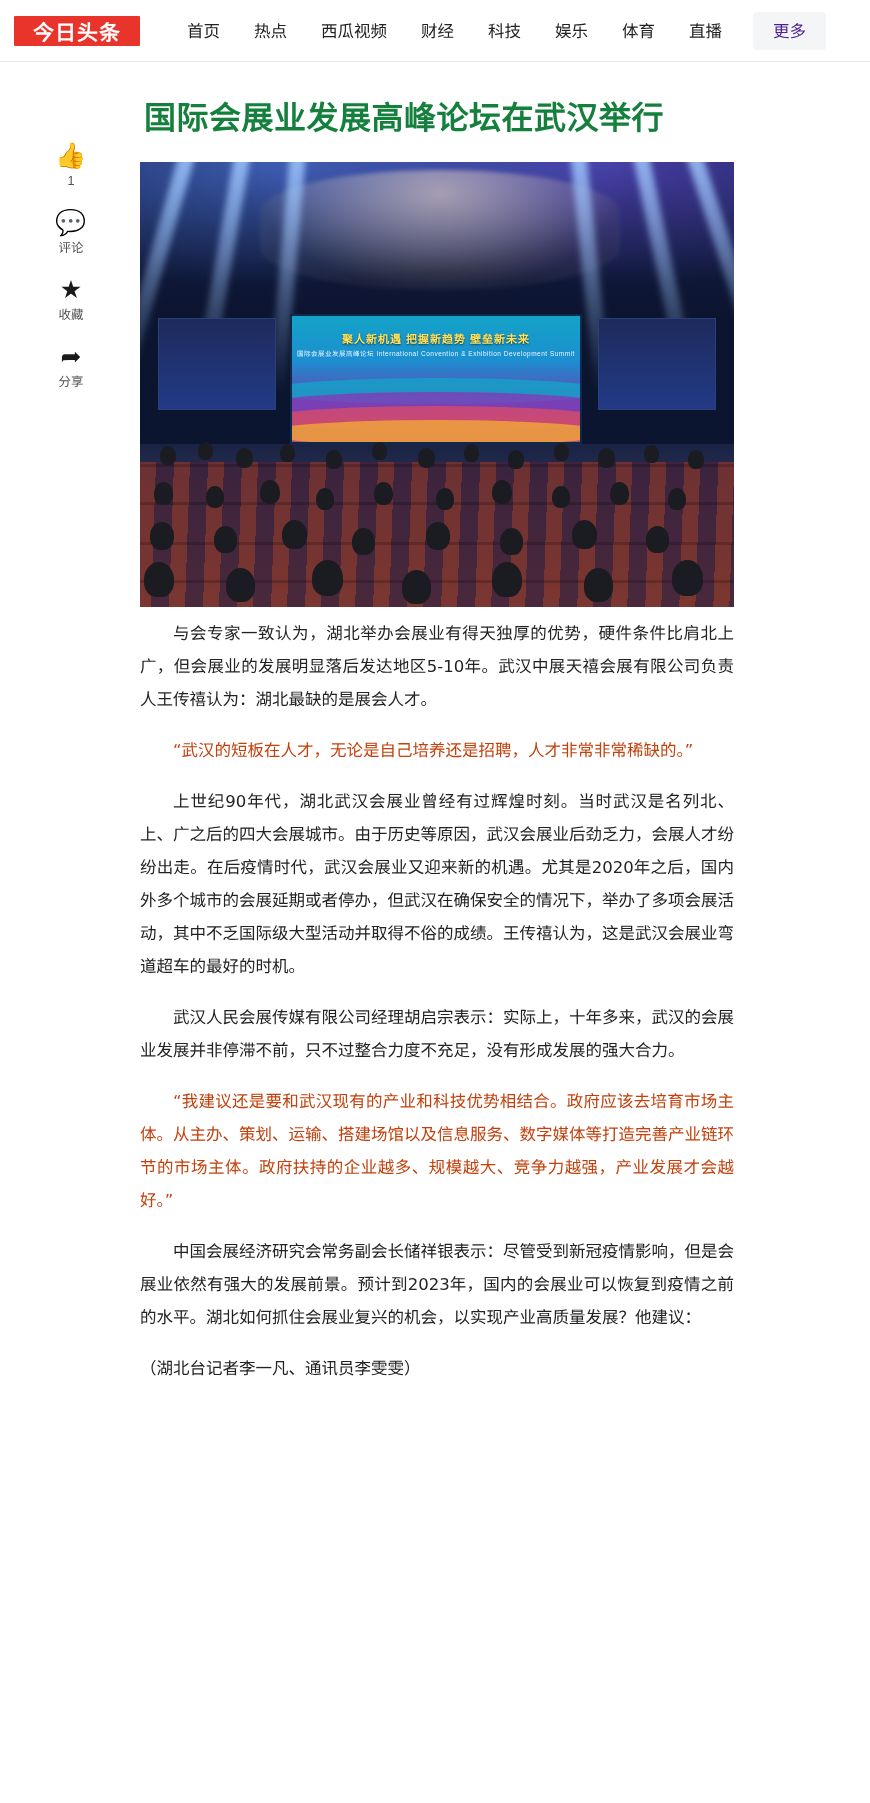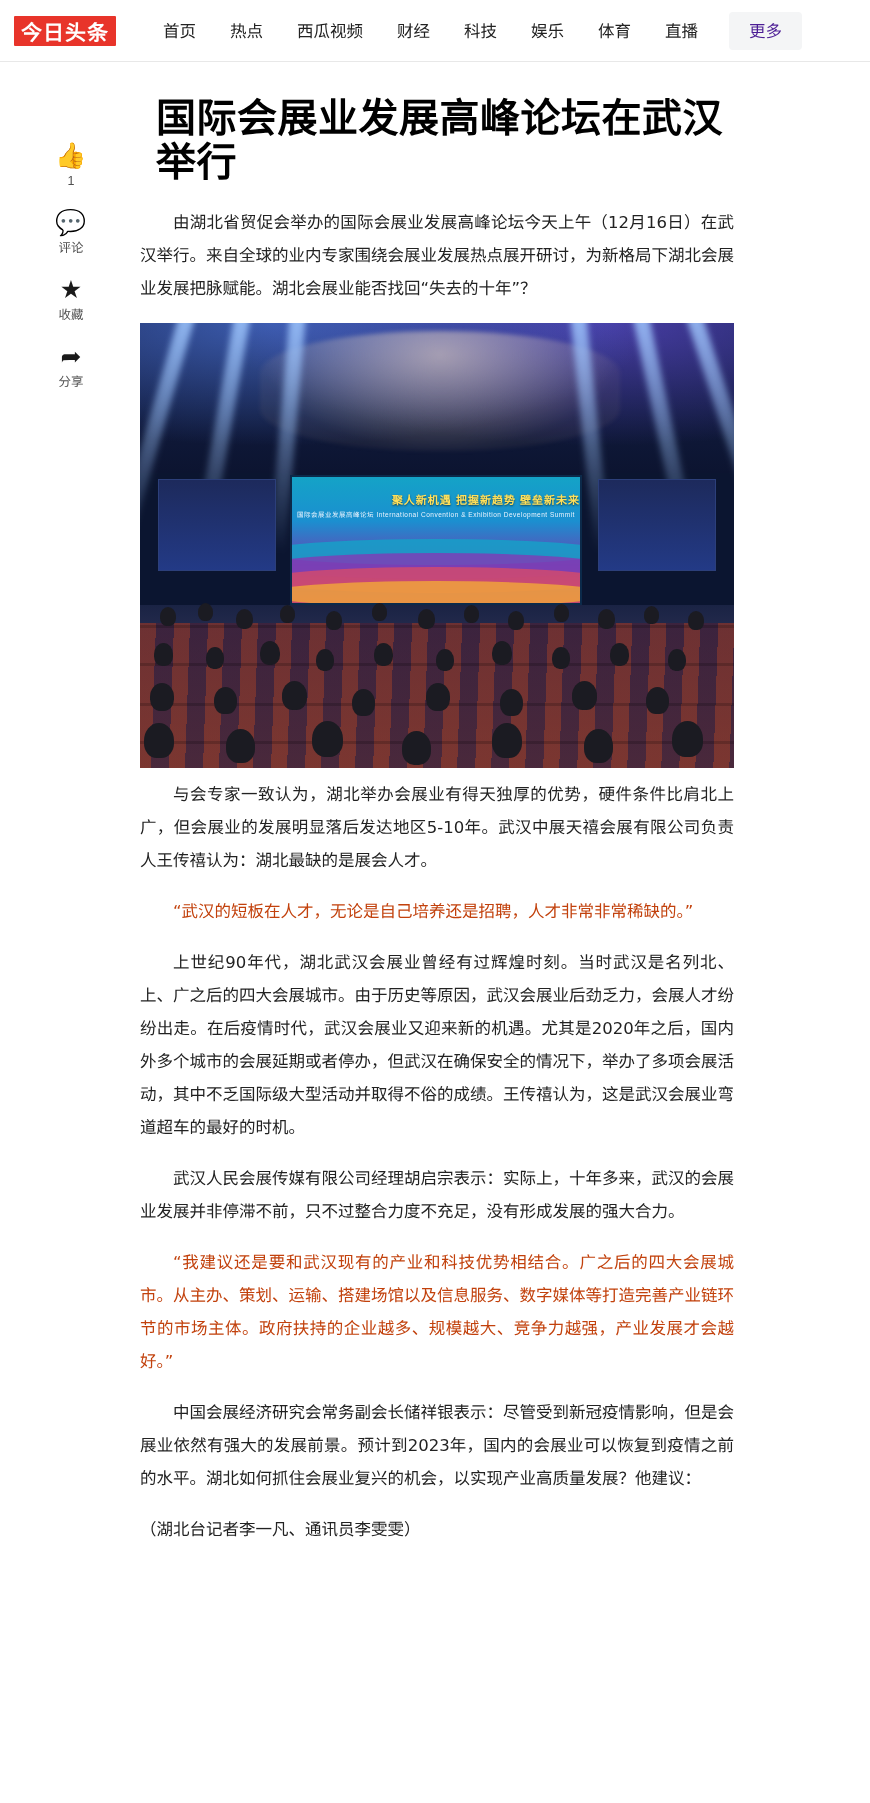--- a/index.html
+++ b/index.html
@@ -19,21 +19,21 @@
   
   .header {
     height: 62px;
     border-bottom: 1px solid #e8e8e8;
     display: flex;
     align-items: center;
     padding: 0 0 0 14px;
     background: #fff;
   }
   .logo {
-    width: 102px;
+    width: 126px;
     height: 30px;
     background: #e8342a;
     color: #fff;
     font-size: 21px;
     font-weight: bold;
     letter-spacing: 1px;
     display: flex;
     align-items: center;
     justify-content: center;
     border-radius: 1px;
@@ -92,26 +92,26 @@
   }
 
   
   .article {
     position: absolute;
     left: 140px;
     top: 80px;
     width: 594px;
   }
   .title {
-    font-size: 40px;
+    font-size: 32px;
     font-weight: bold;
-    color: #000000;
+    color: #15803d;
     line-height: 44px;
     letter-spacing: 0.5px;
-    margin: 16px 0 22px 16px;
+    margin: 16px 0 22px 4px;
     font-family: "DejaVu Sans", "Liberation Sans", sans-serif;
   }
   .meta {
     display: flex;
     align-items: center;
     gap: 10px;
     font-size: 12.5px;
     color: #8a8a8a;
     margin-bottom: 26px;
   }
@@ -181,21 +181,21 @@
     position:absolute; left:150px; top:152px; width:292px; height:130px;
     background: linear-gradient(180deg,#14a3c7 0%, #1b8fd0 35%, #6d3fb0 70%, #c4486f 100%);
     border: 2px solid #0c2a4a;
     overflow:hidden;
   }
   .ph-screen .wave {
     position:absolute; left:-10%; width:120%; height:26px; border-radius:50%;
     opacity:.85;
   }
   .ph-screen .headline {
-    position:absolute; left:0; right:0; top:14px; text-align:right;
+    position:absolute; left:0; right:0; top:14px; text-align:center;
     color:#ffe05a; font-size:11px; font-weight:bold; letter-spacing:1px;
     text-shadow: 0 1px 2px rgba(0,0,0,.6);
   }
   .ph-screen .subline {
     position:absolute; left:0; right:0; top:32px; text-align:center;
     color:#eaf4ff; font-size:6.5px; letter-spacing:.5px;
   }
   .ph-sidepanel {
     position:absolute; top:156px; width:118px; height:92px;
     background: linear-gradient(180deg,#1d2a5c,#233a86);
@@ -267,21 +267,20 @@
       <span class="rail-icon">➦</span>
       <span class="rail-label">分享</span>
     </div>
   </div>
 
   <div class="article">
 
     <h1 class="title">国际会展业发展高峰论坛在武汉举行</h1>
 
 
-    <p class="body">由湖北省贸促会举办的国际会展业发展高峰论坛今天上午（12月16日）在武汉举行。来自全球的业内专家围绕会展业发展热点展开研讨，为新格局下湖北会展业发展把脉赋能。湖北会展业能否找回“失去的十年”？</p>
 
     <div class="figure">
       <div class="photo">
         <div class="ph-ceiling"></div>
         <div class="drape"></div>
 
         <div class="beam" style="left:40px;  transform:rotate(16deg);"></div>
         <div class="beam" style="left:95px;  transform:rotate(10deg);"></div>
         <div class="beam" style="left:150px; transform:rotate(5deg);"></div>
         <div class="beam" style="left:430px; transform:rotate(-6deg);"></div>
@@ -351,19 +350,19 @@
           <div class="head" style="left:444px; top:138px; width:29px; height:34px;"></div>
           <div class="head" style="left:532px; top:130px; width:31px; height:36px;"></div>
         </div>
       </div>
     </div>
 
     <p class="body">与会专家一致认为，湖北举办会展业有得天独厚的优势，硬件条件比肩北上广，但会展业的发展明显落后发达地区5-10年。武汉中展天禧会展有限公司负责人王传禧认为：湖北最缺的是展会人才。</p>
     <p class="body bold">“武汉的短板在人才，无论是自己培养还是招聘，人才非常非常稀缺的。”</p>
     <p class="body">上世纪90年代，湖北武汉会展业曾经有过辉煌时刻。当时武汉是名列北、上、广之后的四大会展城市。由于历史等原因，武汉会展业后劲乏力，会展人才纷纷出走。在后疫情时代，武汉会展业又迎来新的机遇。尤其是2020年之后，国内外多个城市的会展延期或者停办，但武汉在确保安全的情况下，举办了多项会展活动，其中不乏国际级大型活动并取得不俗的成绩。王传禧认为，这是武汉会展业弯道超车的最好的时机。</p>
     <p class="body">武汉人民会展传媒有限公司经理胡启宗表示：实际上，十年多来，武汉的会展业发展并非停滞不前，只不过整合力度不充足，没有形成发展的强大合力。</p>
-    <p class="body bold">“我建议还是要和武汉现有的产业和科技优势相结合。广之后的四大会展城市。从主办、策划、运输、搭建场馆以及信息服务、数字媒体等打造完善产业链环节的市场主体。政府扶持的企业越多、规模越大、竞争力越强，产业发展才会越好。”</p>
+    <p class="body bold">“我建议还是要和武汉现有的产业和科技优势相结合。政府应该去培育市场主体。从主办、策划、运输、搭建场馆以及信息服务、数字媒体等打造完善产业链环节的市场主体。政府扶持的企业越多、规模越大、竞争力越强，产业发展才会越好。”</p>
     <p class="body">中国会展经济研究会常务副会长储祥银表示：尽管受到新冠疫情影响，但是会展业依然有强大的发展前景。预计到2023年，国内的会展业可以恢复到疫情之前的水平。湖北如何抓住会展业复兴的机会，以实现产业高质量发展？他建议：</p>
 
     <p class="footnote">（湖北台记者李一凡、通讯员李雯雯）</p>
   </div>
 
 </div>
 
 </body></html>

